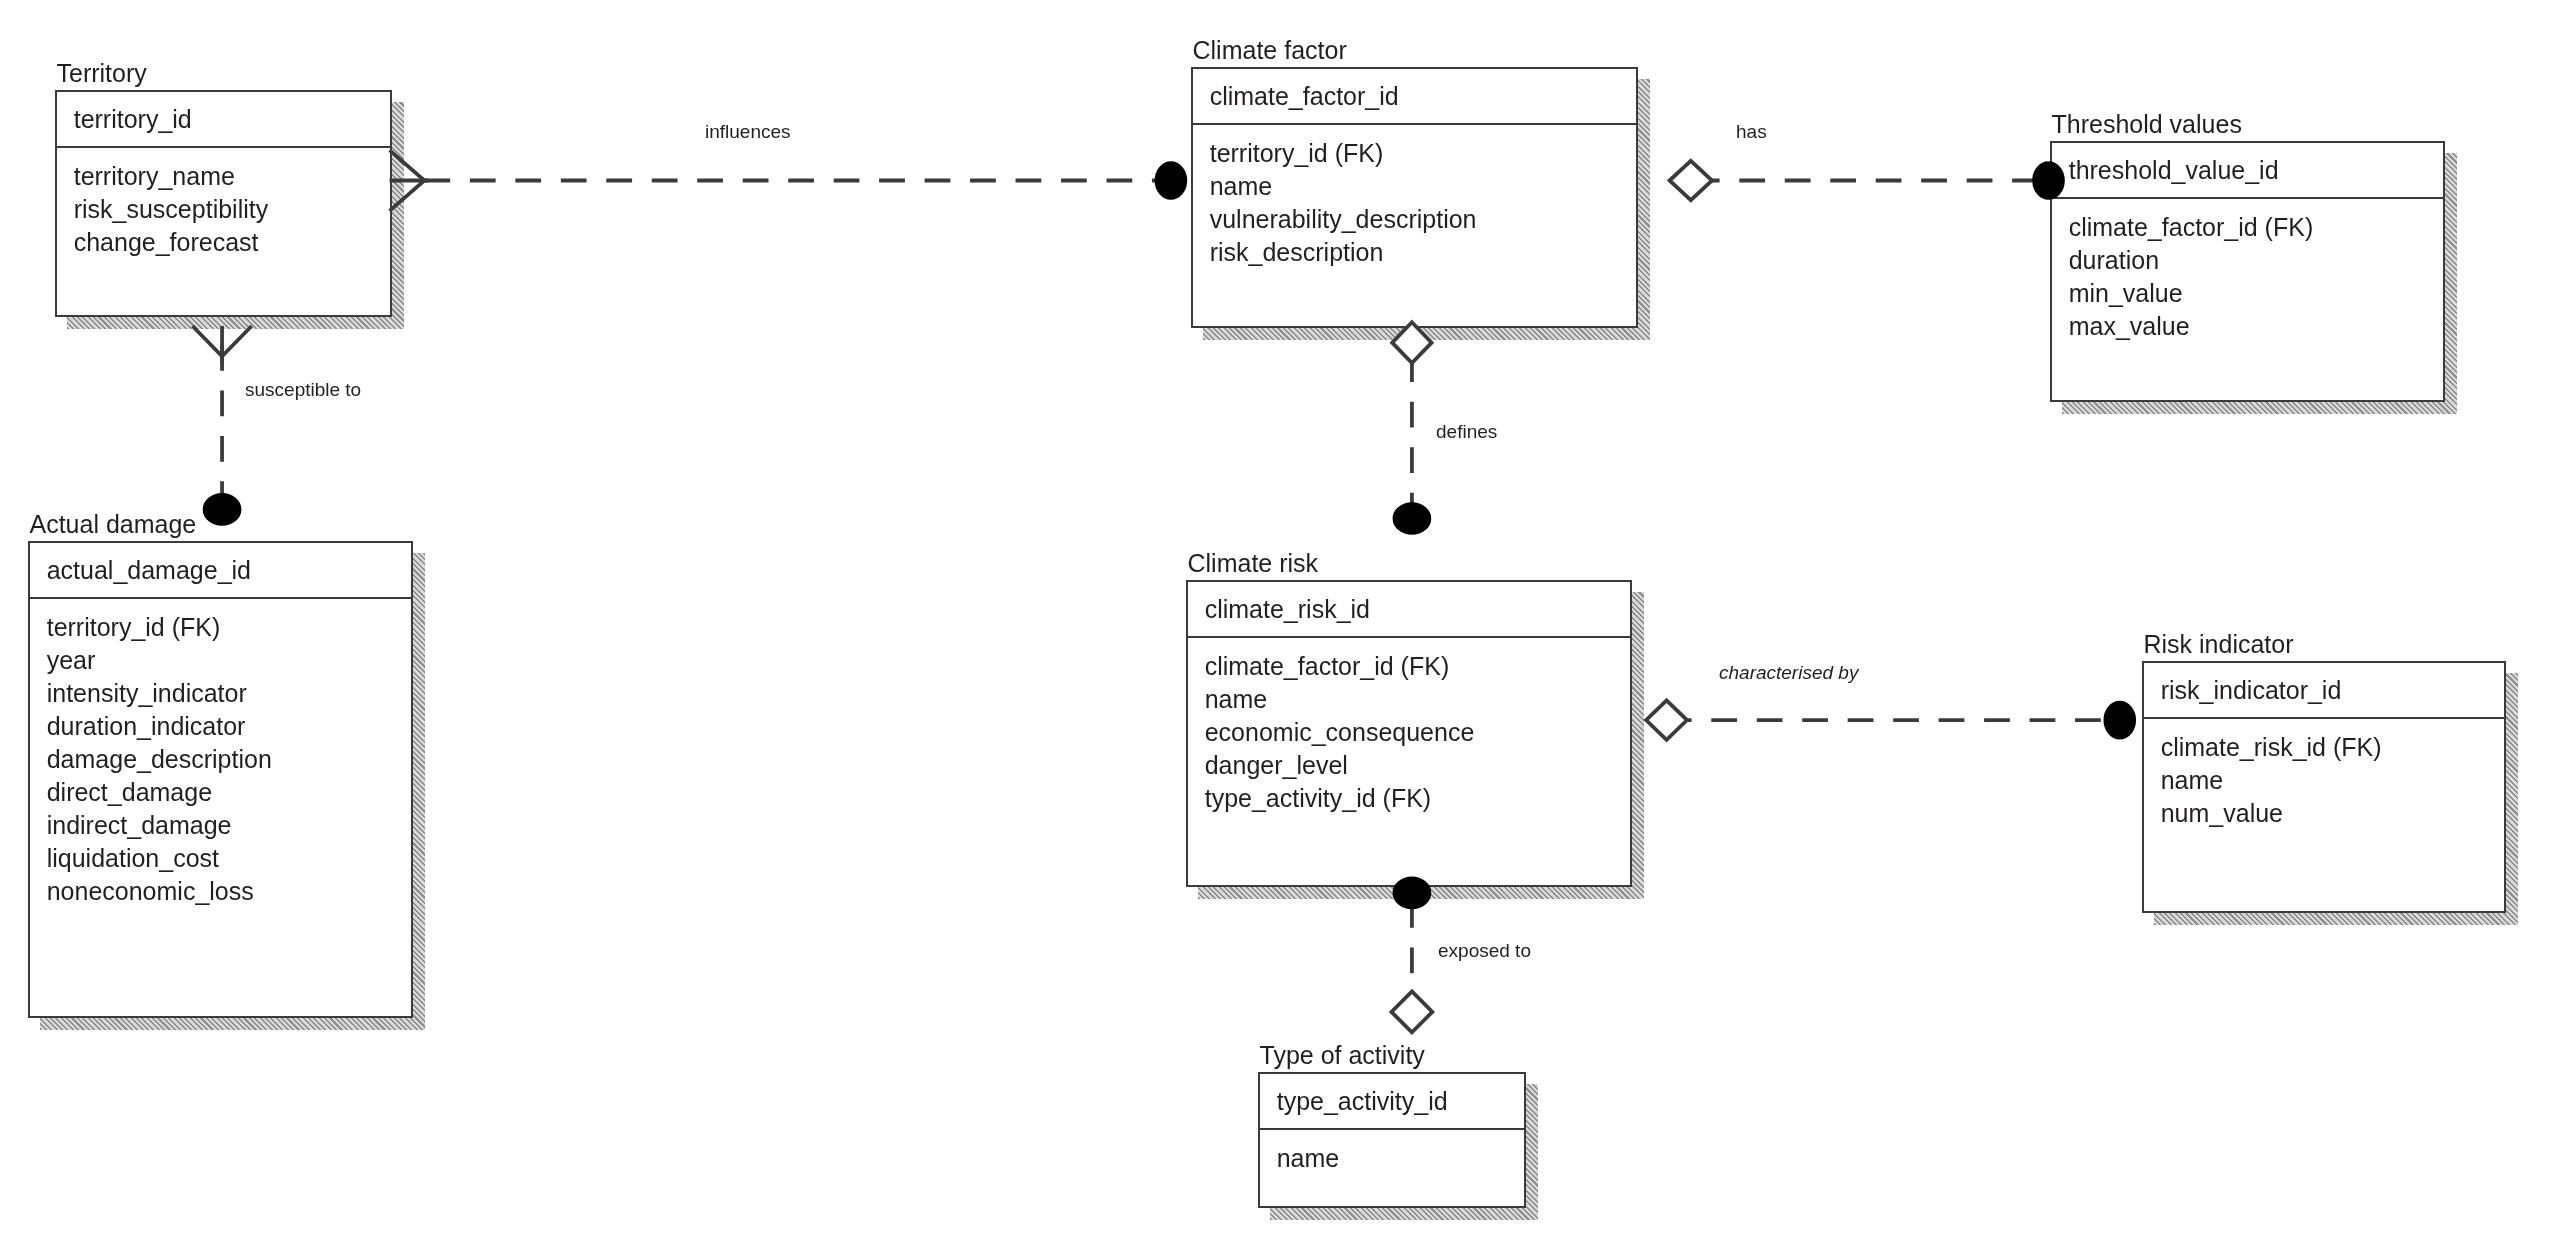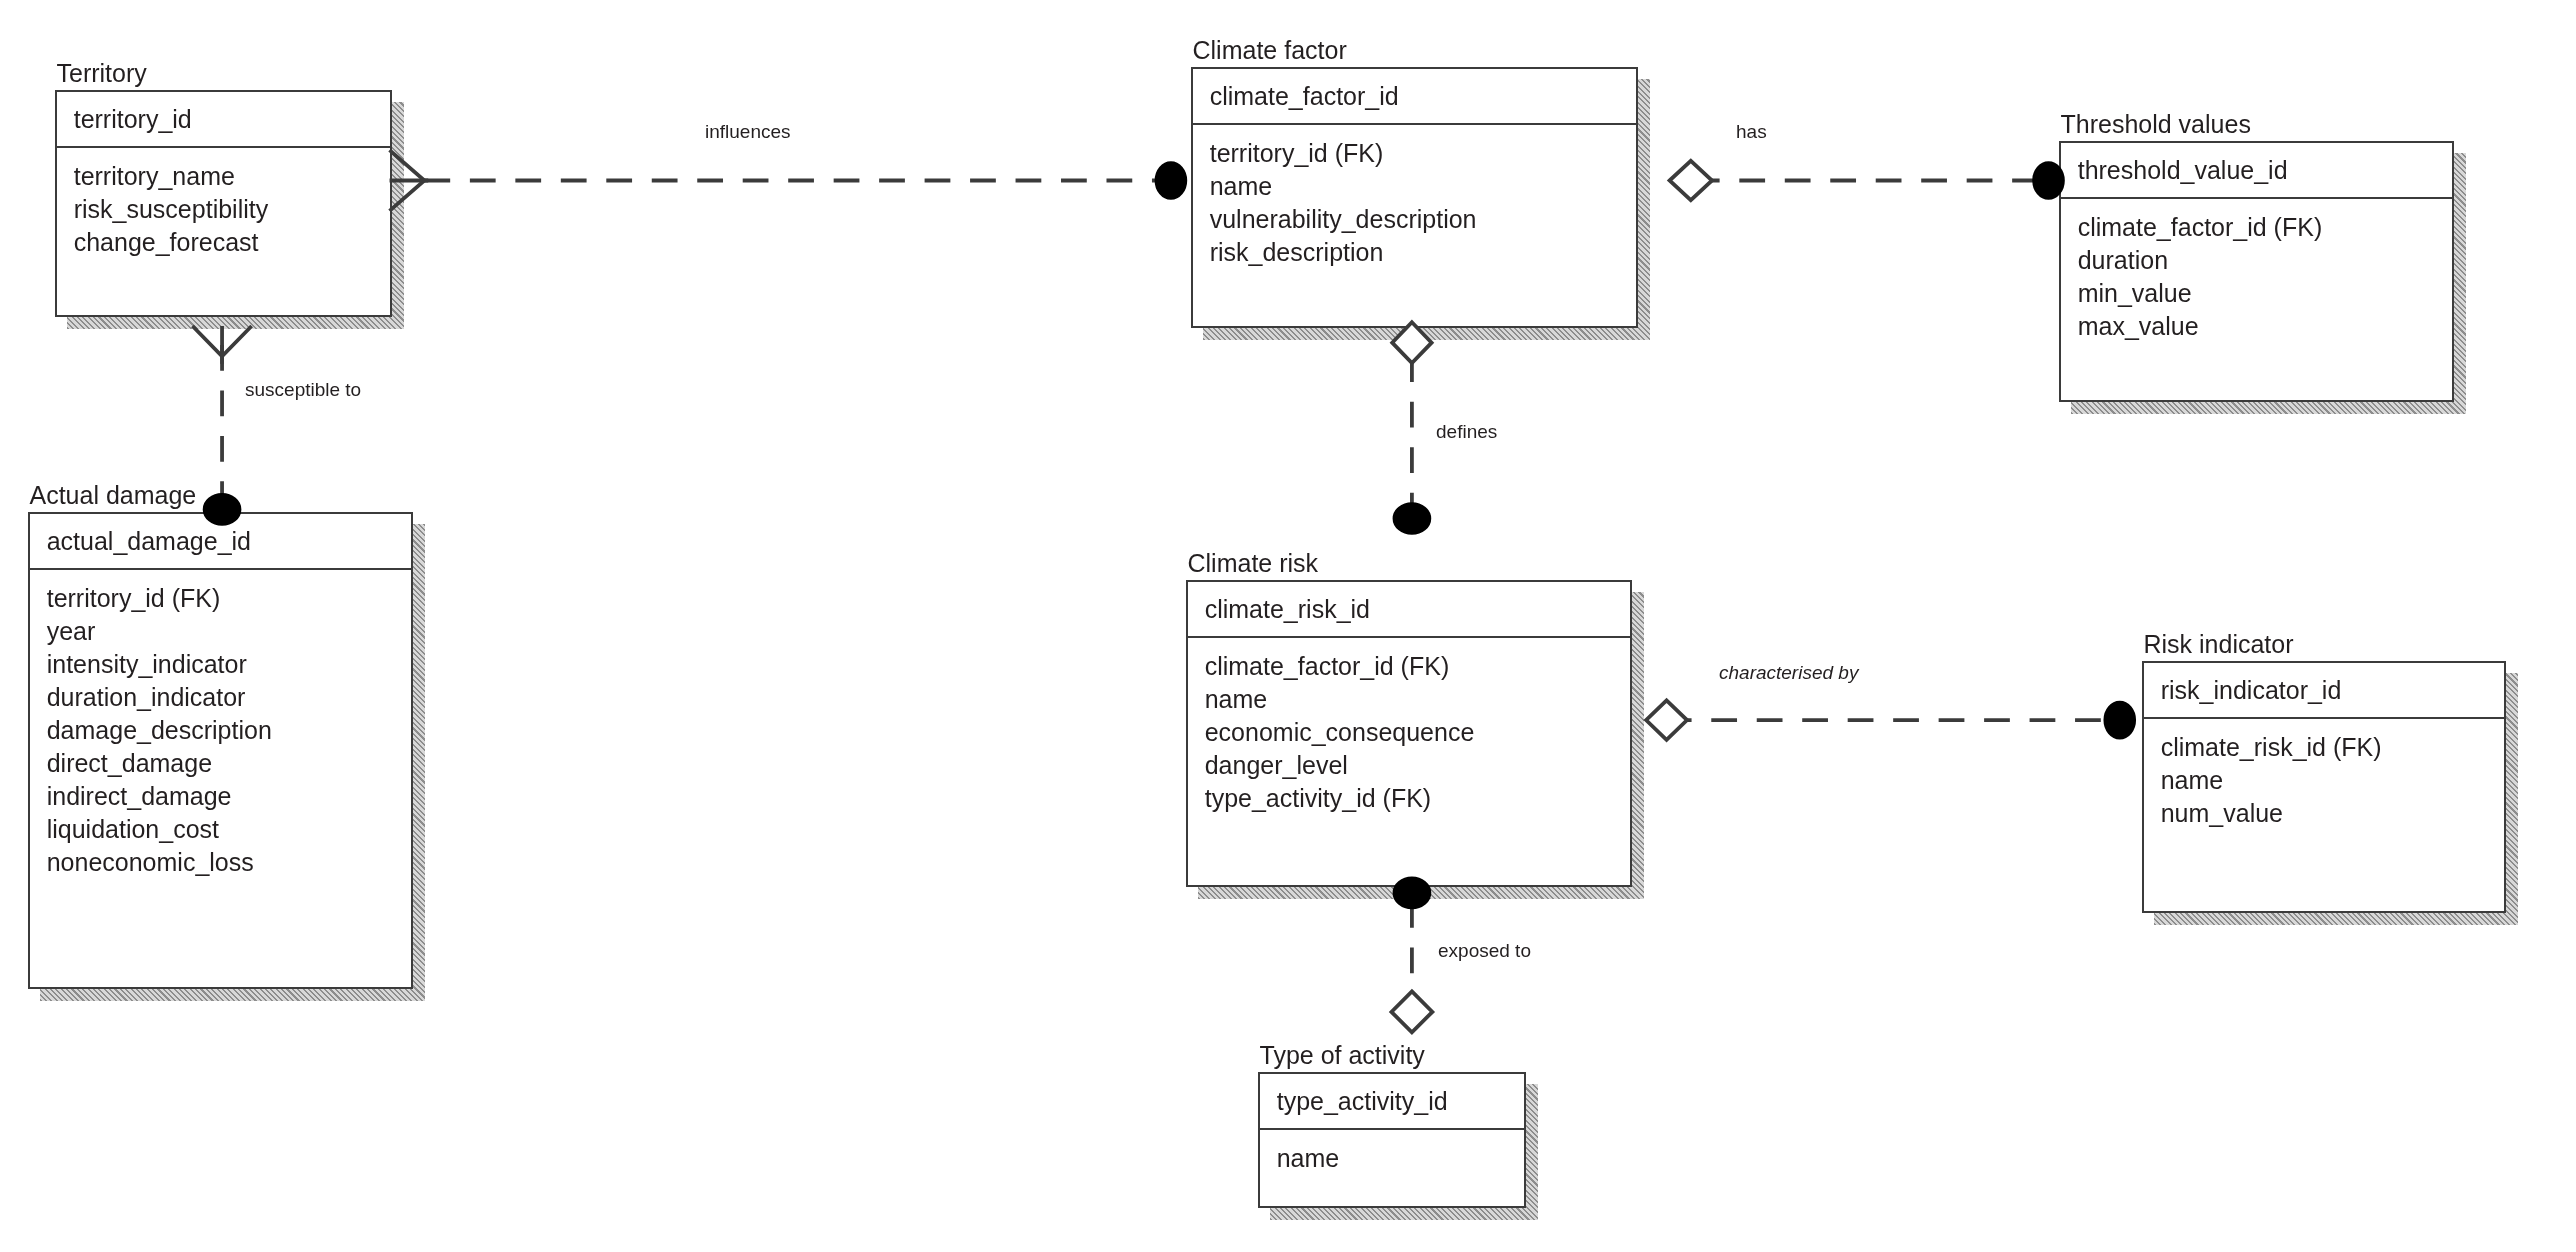--- a/index.html
+++ b/index.html
@@ -204,37 +204,37 @@
       </div>
       <div class="attr-section">
         <div class="attr">territory_id (FK)</div>
         <div class="attr">name</div>
         <div class="attr">vulnerability_description</div>
         <div class="attr">risk_description</div>
       </div>
     </div>
   </div>
 
-  <div class="entity" style="left:2050px; top:141px; width:395px; height:261px;margin-left:9px;">
+  <div class="entity" style="left:2050px; top:141px; width:395px; height:261px;">
     <div class="entity-title">Threshold values</div>
     <div class="entity-shadow"></div>
     <div class="entity-body">
       <div class="pk-section">
         <div class="attr">threshold_value_id</div>
       </div>
       <div class="attr-section">
         <div class="attr">climate_factor_id (FK)</div>
         <div class="attr">duration</div>
         <div class="attr">min_value</div>
         <div class="attr">max_value</div>
       </div>
     </div>
   </div>
 
-  <div class="entity" style="left:28px; top:512px; width:385px; height:477px;">
+  <div class="entity" style="left:28px; top:541px; width:385px; height:477px;">
     <div class="entity-title">Actual damage</div>
     <div class="entity-shadow"></div>
     <div class="entity-body">
       <div class="pk-section">
         <div class="attr">actual_damage_id</div>
       </div>
       <div class="attr-section">
         <div class="attr">territory_id (FK)</div>
         <div class="attr">year</div>
         <div class="attr">intensity_indicator</div>

